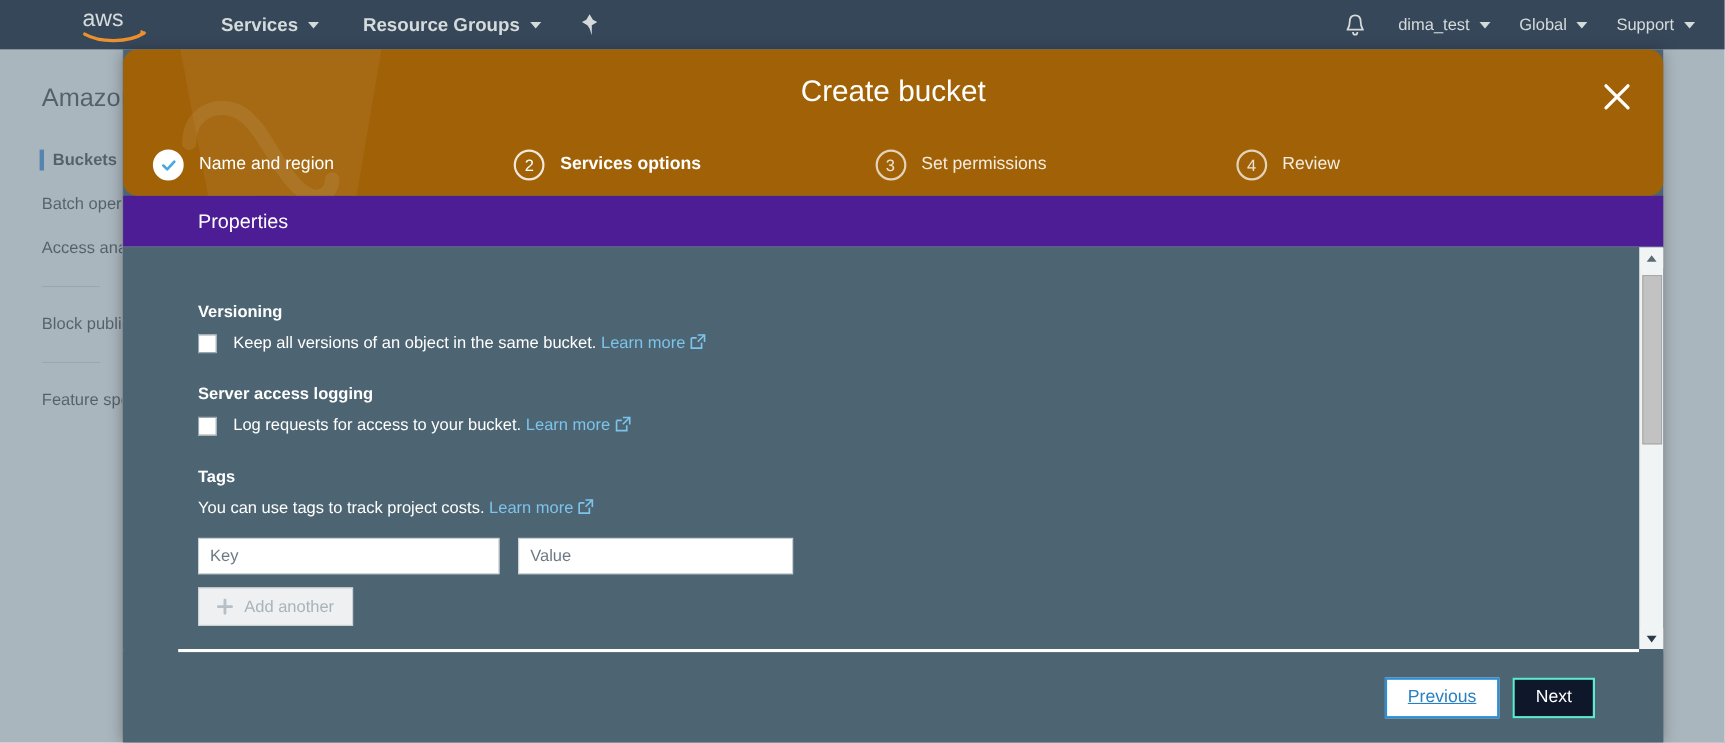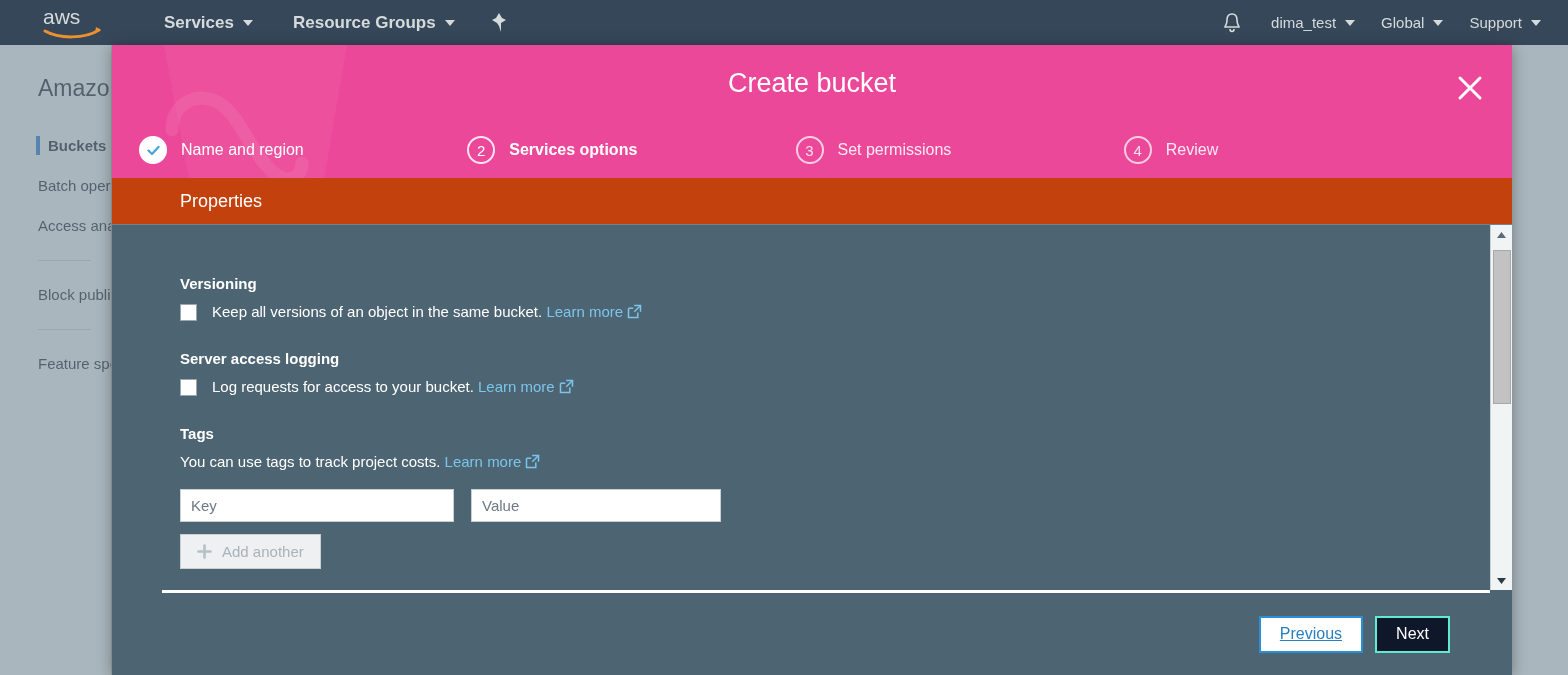--- a/index.html
+++ b/index.html
@@ -23,23 +23,23 @@
     top: 0; left: 0;
     width: 1568px; height: 45px;
     background: #37475a;
     display: flex;
     align-items: center;
     z-index: 5;
   }
   .awsnav-left { display: flex; align-items: center; height: 45px; }
   .aws-logo {
     width: 72px; height: 28px;
-    margin-left: 31px;
+    margin-left: 68px;
     position: relative;
-    display: flex; align-items: center; justify-content: flex-end;
+    display: flex; align-items: center; justify-content: center;
   }
   .aws-logo svg { display:block; }
   .nav-item {
     display: flex; align-items: center;
     color: #d5dbdb;
     font-size: 17px;
     font-weight: bold;
     padding: 0 11px;
     height: 45px;
     white-space: nowrap;
@@ -130,23 +130,24 @@
     background: #4d6472;
     z-index: 10;
     display: flex;
     flex-direction: column;
     box-shadow: 0 2px 14px rgba(0,0,0,0.35);
   }
 
   .modal-header {
     position: relative;
     height: 133px;
-    background: #ec4899;
+    background: #a16207;
     flex: 0 0 auto;
     overflow: hidden;
+    border-radius: 13px;
   }
   .hdr-deco {
     position: absolute;
     left: -10px; top: -40px;
     width: 300px; height: 240px;
     opacity: 0.5;
     pointer-events: none;
   }
   .modal-title {
     position: absolute;
@@ -198,21 +199,21 @@
     margin-left: 14px;
     color: #ffffff;
     font-size: 16px;
   }
   .step.done .step-label { font-weight: normal; }
   .step.active .step-label { font-weight: bold; }
   .step.pending .step-label { color: rgba(255,255,255,0.88); }
 
   
   .section-bar {
-    background: #c2410c;
+    background: #4c1d95;
     height: 47px;
     display: flex;
     align-items: center;
     padding-left: 68px;
     flex: 0 0 auto;
     border-bottom: 1px solid #6f8490;
   }
   .section-bar-title {
     color: #ffffff;
     font-size: 18px;

